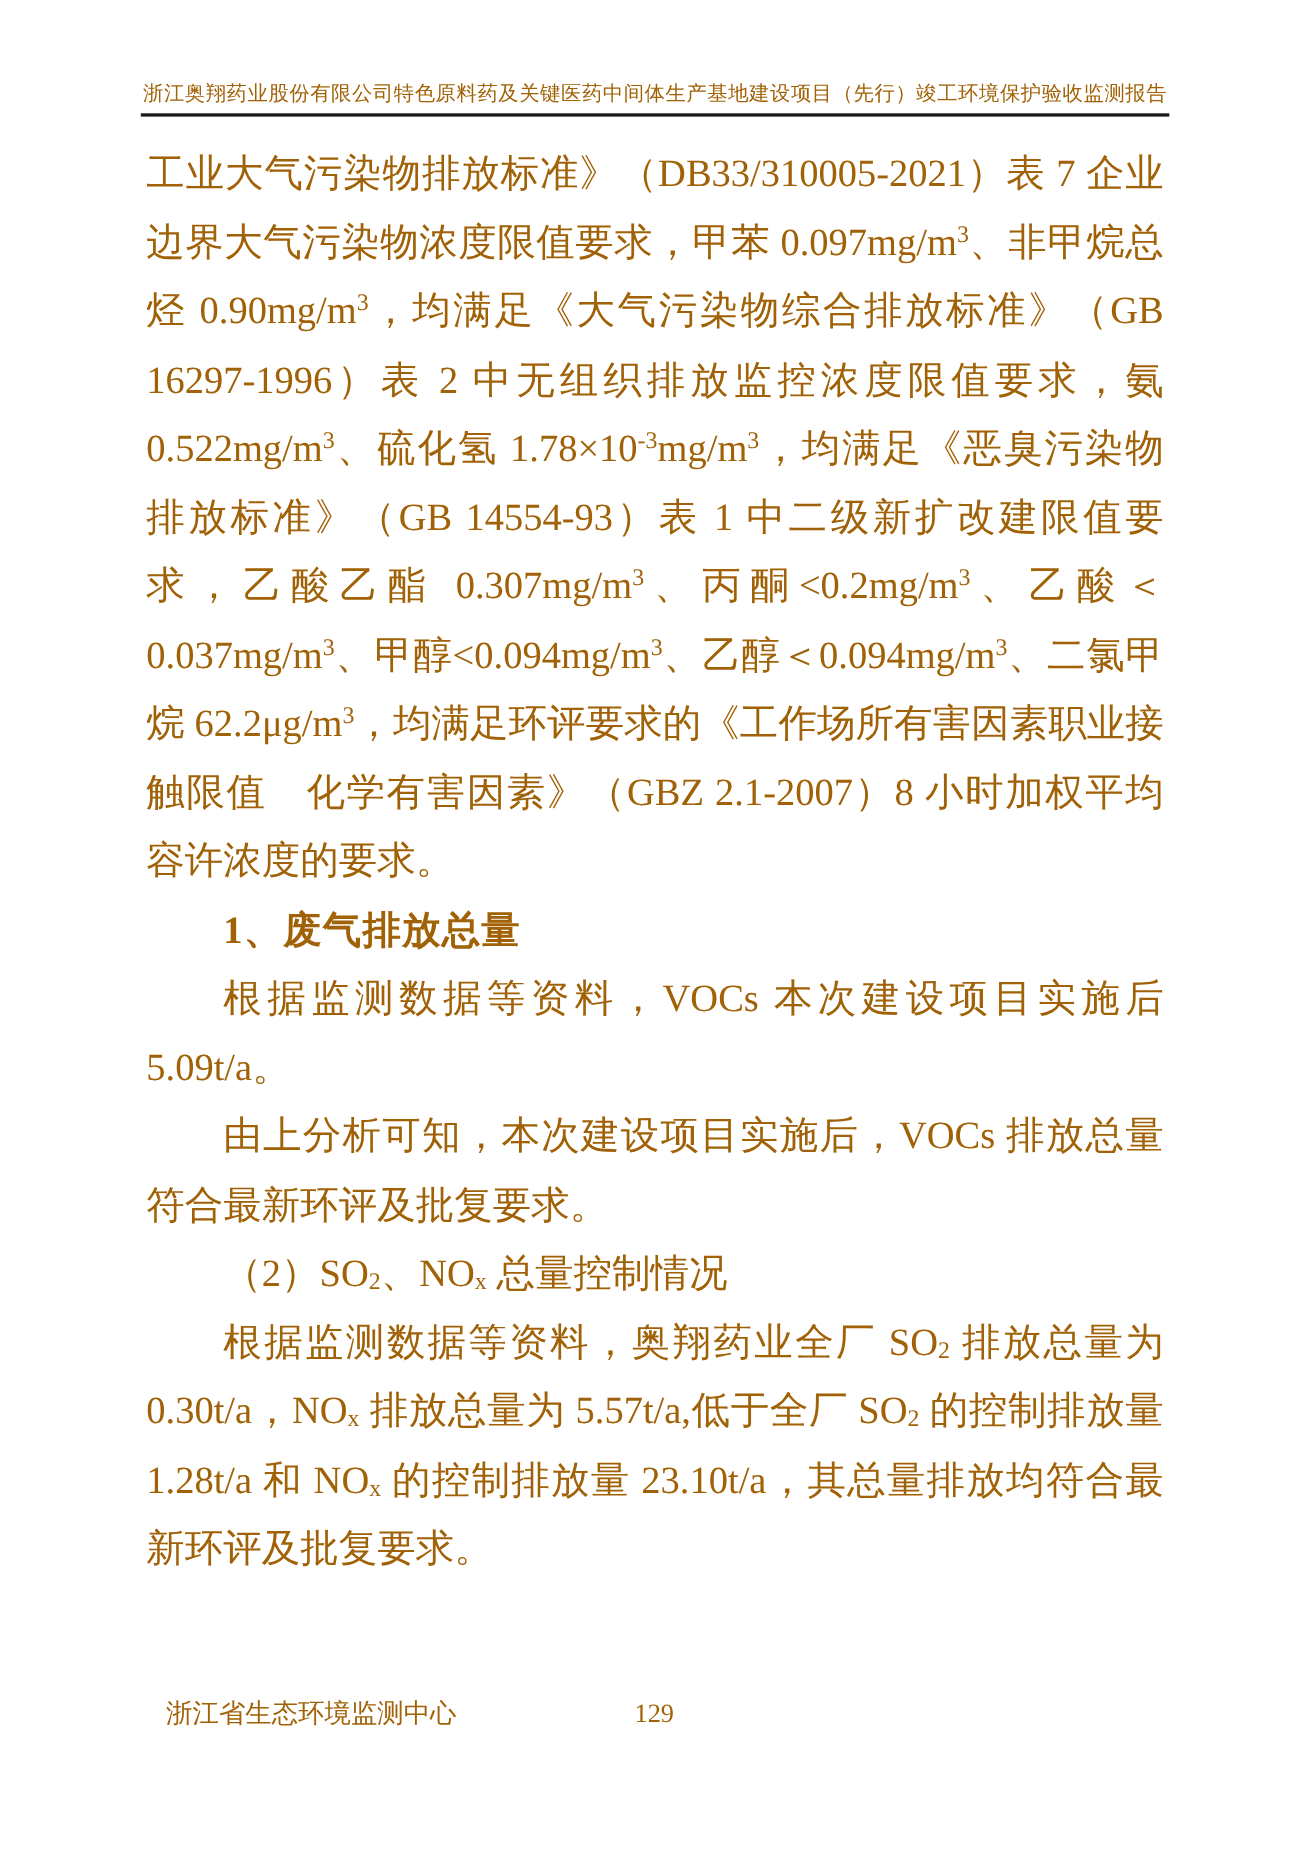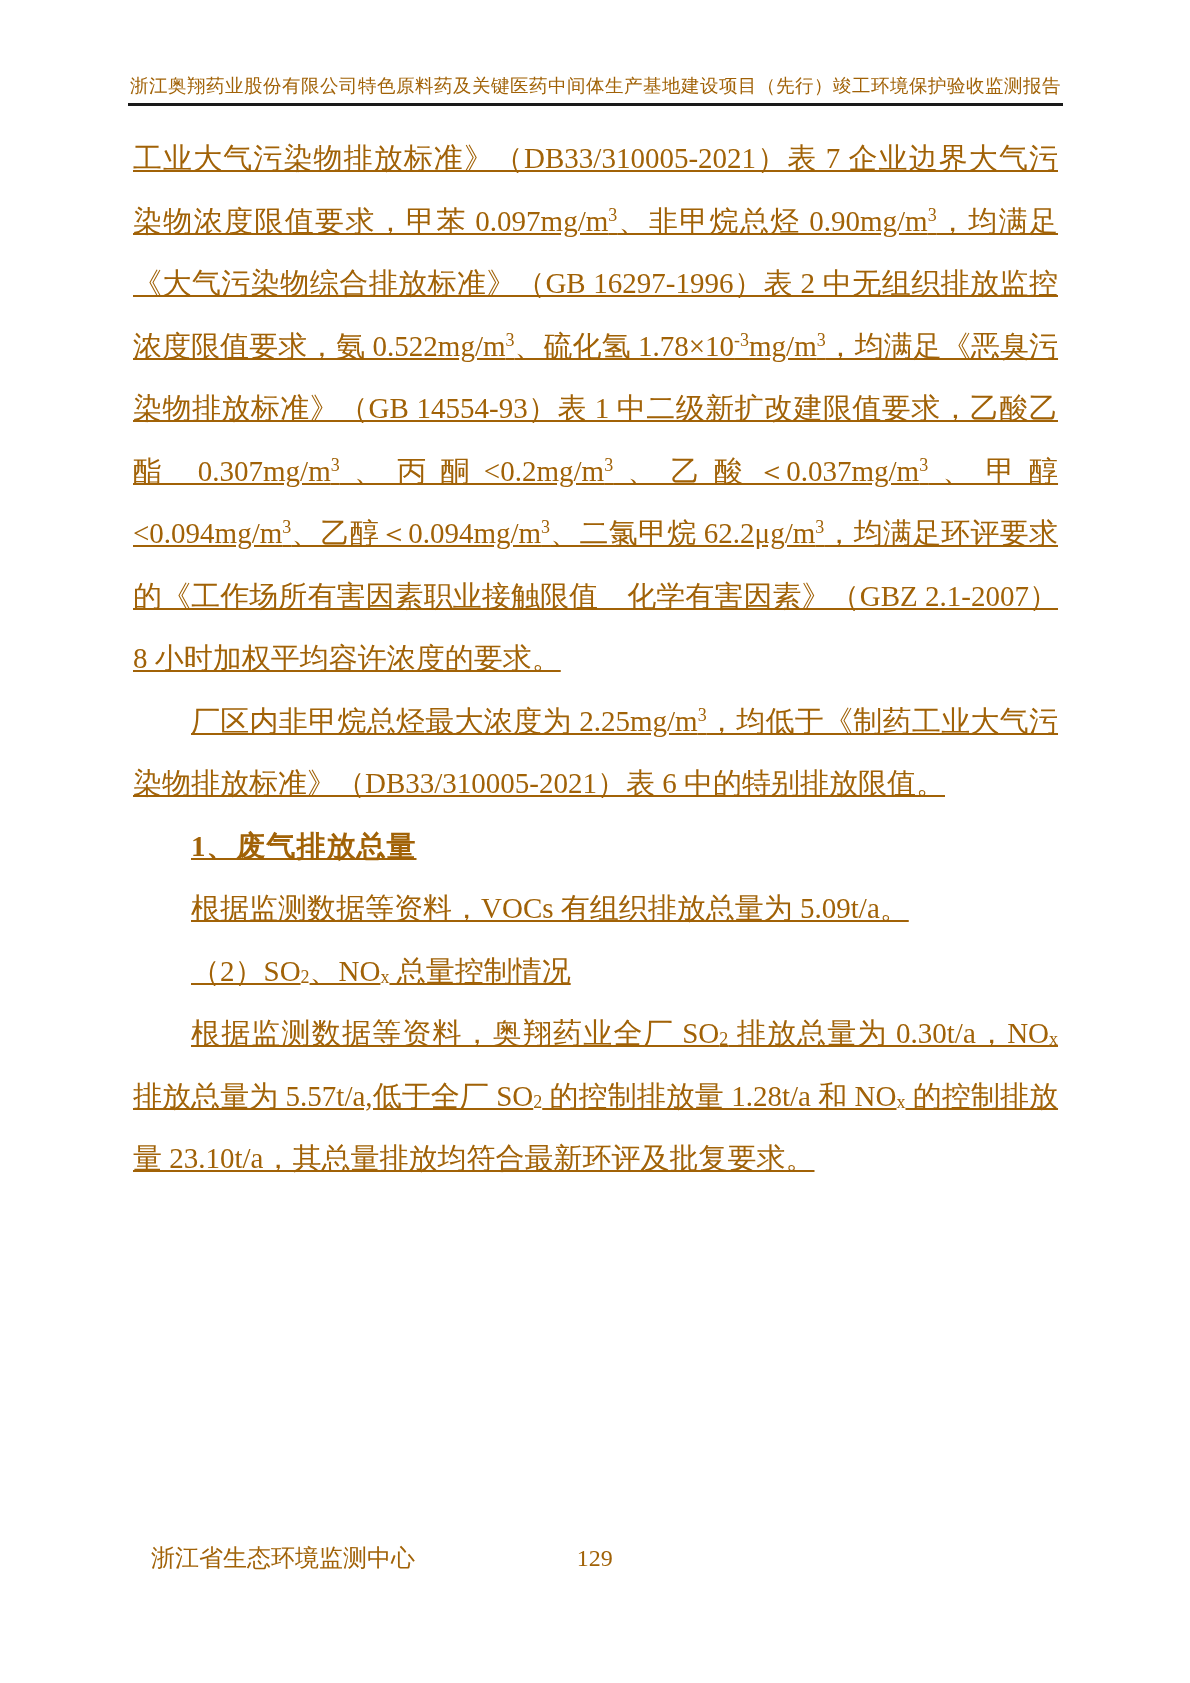--- a/index.html
+++ b/index.html
@@ -32,26 +32,25 @@
     white-space: nowrap;
   }
   .body-area {
     position: absolute;
     top: 127px;
     left: 133px;
     width: 925px;
   }
   .para {
     margin: 0;
-    font-size: 29px;
+    font-size: 35px;
     line-height: 62.5px;
     text-align: justify;
     text-justify: inter-character;
     word-break: break-word;
-    text-decoration: underline;
   }
   .para.indent { text-indent: 2em; }
   .para.heading { font-weight: bold; letter-spacing: 1px; }
   .para sup {
     font-size: 0.62em;
     line-height: 0;
     vertical-align: 0.55em;
   }
   .para sub {
     font-size: 0.62em;
@@ -83,23 +82,23 @@
 <body>
 
 <div class="page">
 
   <div class="header">
     <span>浙江奥翔药业股份有限公司特色原料药及关键医药中间体生产基地建设项目（先行）竣工环境保护验收监测报告</span>
   </div>
 
   <div class="body-area">
       <p class="para">工业大气污染物排放标准》（DB33/310005-2021）表 7 企业边界大气污染物浓度限值要求，甲苯 0.097mg/m<sup>3</sup>、非甲烷总烃 0.90mg/m<sup>3</sup>，均满足《大气污染物综合排放标准》（GB 16297-1996）表 2 中无组织排放监控浓度限值要求，氨 0.522mg/m<sup>3</sup>、硫化氢 1.78×10<sup>-3</sup>mg/m<sup>3</sup>，均满足《恶臭污染物排放标准》（GB 14554-93）表 1 中二级新扩改建限值要求，乙酸乙酯 0.307mg/m<sup>3</sup>、丙酮&lt;0.2mg/m<sup>3</sup>、乙酸＜0.037mg/m<sup>3</sup>、甲醇&lt;0.094mg/m<sup>3</sup>、乙醇＜0.094mg/m<sup>3</sup>、二氯甲烷 62.2μg/m<sup>3</sup>，均满足环评要求的《工作场所有害因素职业接触限值　化学有害因素》（GBZ 2.1-2007）8 小时加权平均容许浓度的要求。</p>
-      <p class="para indent">厂区内非甲烷总烃最大浓度为 2.25mg/m<sup>3</sup>，均低于《制药工业大气污染物排放标准》（DB33/310005-2021）表 6 中的特别排放限值。</p>
       <p class="para indent heading">1、废气排放总量</p>
-      <p class="para indent">根据监测数据等资料，VOCs 有组织排放总量为 5.09t/a。</p>
+      <p class="para indent">根据监测数据等资料，VOCs 本次建设项目实施后 5.09t/a。</p>
+      <p class="para indent">由上分析可知，本次建设项目实施后，VOCs 排放总量符合最新环评及批复要求。</p>
       <p class="para indent">（2）SO<sub>2</sub>、NO<sub>x</sub> 总量控制情况</p>
       <p class="para indent">根据监测数据等资料，奥翔药业全厂 SO<sub>2</sub> 排放总量为 0.30t/a，NO<sub>x</sub> 排放总量为 5.57t/a,低于全厂 SO<sub>2</sub> 的控制排放量 1.28t/a 和 NO<sub>x</sub> 的控制排放量 23.10t/a，其总量排放均符合最新环评及批复要求。</p>
     </div>
 
   <div class="footer">
     <span class="org">浙江省生态环境监测中心</span>
     <span class="pagenum">129</span>
   </div>
 
 </div>

